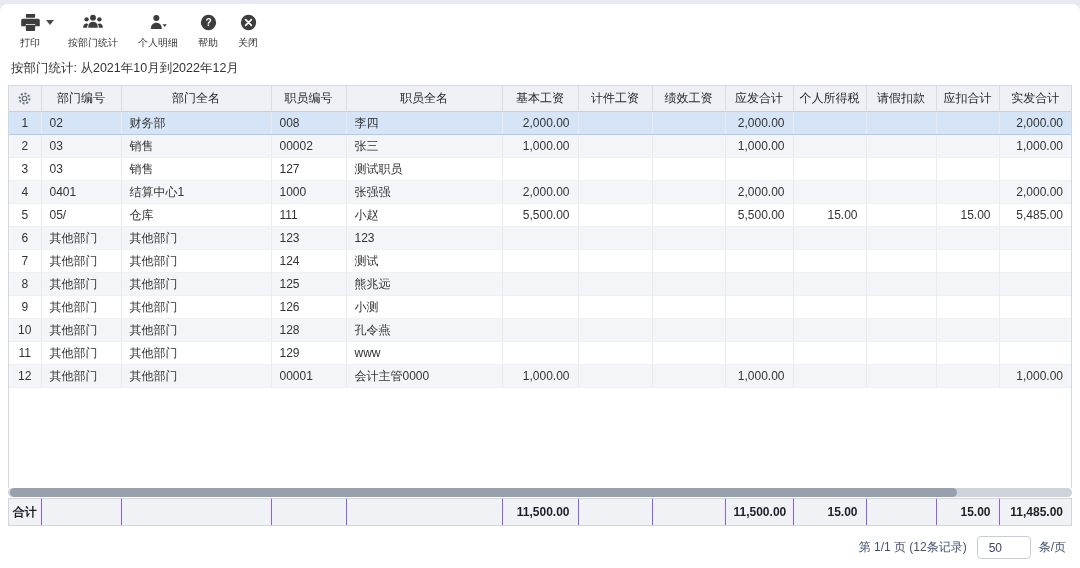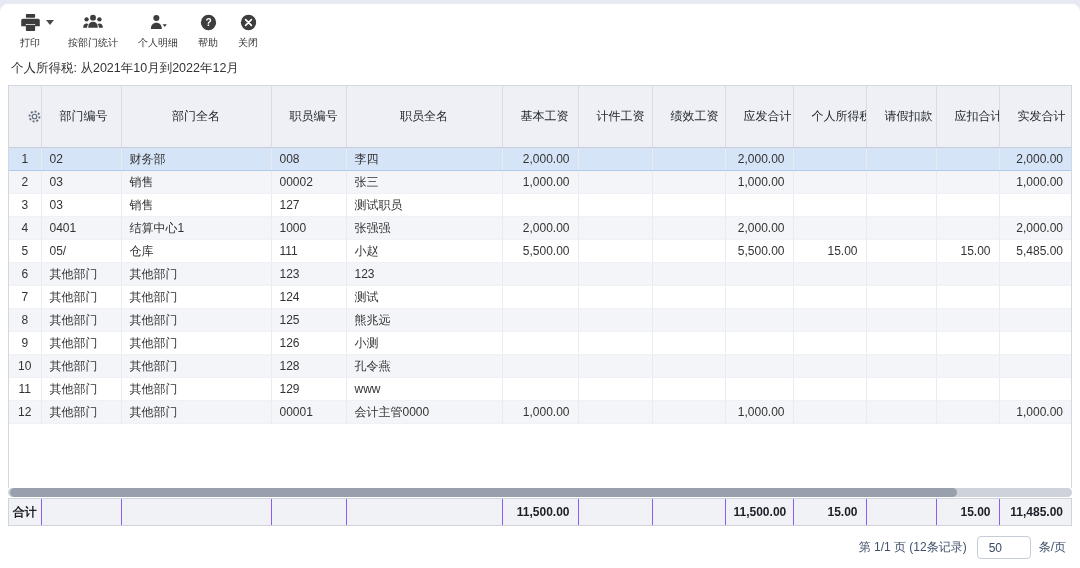--- a/index.html
+++ b/index.html
@@ -25,21 +25,21 @@
   .period{margin:10px 0 0 11px;font-size:12.5px;color:#333;}
   
   .grid-wrap{
     margin:8px 8px 0;height:403px;box-sizing:border-box;
     border:1px solid #d3d7df;border-bottom:none;background:#fff;
     display:flex;flex-direction:column;overflow:hidden;
   }
   table.grid{border-collapse:collapse;table-layout:fixed;width:1062px;}
   .grid th{
     height:25px;background:#eef0f5;border-right:1px solid #d9dce3;border-bottom:1px solid #c9ced8;
-    font-size:12px;font-weight:400;color:#24292f;text-align:center;padding:18px;white-space:nowrap;overflow:hidden;
+    font-size:12px;font-weight:400;color:#24292f;text-align:center;padding:0;white-space:nowrap;overflow:hidden;
   }
   .grid th:last-child{border-right:none;}
   .grid td{
     height:23px;font-size:12px;color:#333;box-sizing:border-box;
     border-right:1px solid #e9ebf1;border-bottom:1px solid #eff1f5;
     padding:0 8px;white-space:nowrap;overflow:hidden;
   }
   .grid td:last-child{border-right:none;}
   tr.odd{background:#ffffff;}
   tr.even{background:#f3f5f9;}
@@ -124,21 +124,21 @@
       <span class="ticon">
         <svg width="17" height="17" viewBox="0 0 20 20">
           <circle cx="10" cy="10" r="9" fill="#3d3d3d"></circle>
           <path d="M6.6 6.6l6.8 6.8M13.4 6.6l-6.8 6.8" stroke="#fff" stroke-width="2" stroke-linecap="round"></path>
         </svg>
       </span>
       <span class="tlabel">关闭</span>
     </div>
   </div>
 
-  <div class="period">个人所得税: 从2021年10月到2022年12月</div>
+  <div class="period">按部门统计: 从2021年10月到2022年12月</div>
 
   <div class="grid-wrap">
     <table class="grid">
       <colgroup class="cols">
           <col style="width: 32px;">
           <col style="width: 80px;">
           <col style="width: 150px;">
           <col style="width: 75px;">
           <col style="width: 156px;">
           <col style="width: 76px;">

